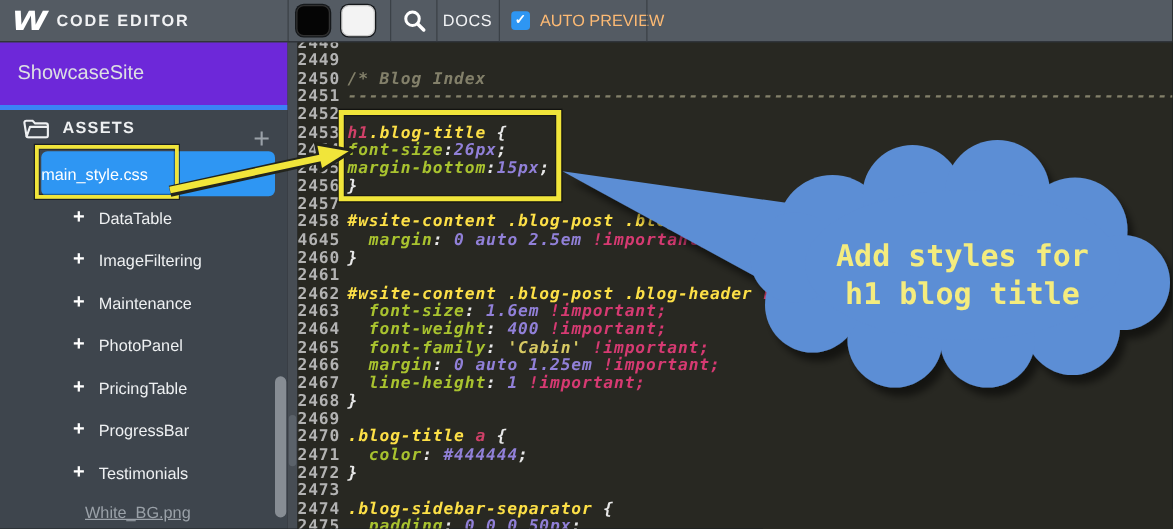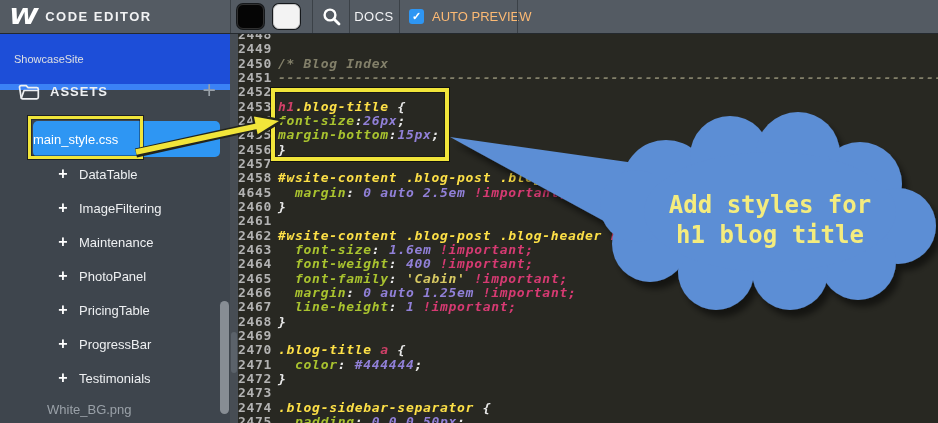--- a/index.html
+++ b/index.html
@@ -16,33 +16,33 @@
   #swatch-light{left:273px;background:#f3f3f3;border:1px solid #c9c9c9;box-shadow:0 0 0 1px #15181b;}
   #search-btn{position:absolute;left:313px;top:0;width:36px;height:33px;display:flex;align-items:center;justify-content:center;}
   #docs-btn{position:absolute;left:349px;top:0;width:50px;height:33px;line-height:33px;text-align:center;
             color:#f2f3f5;font-size:13px;letter-spacing:.5px;}
   #auto-preview{position:absolute;left:399px;top:0;width:118px;height:33px;display:flex;align-items:center;gap:8px;padding-left:10px;box-sizing:border-box;}
   #ap-check{width:15px;height:15px;border-radius:3px;background:#2e96f3;color:#fff;font-size:11px;line-height:15px;
             text-align:center;font-weight:bold;flex:none;}
   #ap-label{color:#fdba74;font-size:13px;white-space:nowrap;text-align:center;}
   
   #sidebar{position:absolute;left:0;top:34px;width:230px;bottom:0;background:#3e454d;}
-  #site-row{position:absolute;left:0;top:0;right:0;height:50px;background:#1d4ed8;border-bottom:6px solid #3b82f6;
-            display:flex;align-items:center;padding-left:14px;color:#dde0e3;font-size:11px;}
-  #assets-row{position:absolute;left:0;top:40px;right:0;height:34px;display:flex;align-items:center;}
+  #site-row{position:absolute;left:0;top:0;right:0;height:50px;background:#6d28d9;border-bottom:4px solid #3b82f6;
+            display:flex;align-items:center;padding-left:14px;color:#dde0e3;font-size:16px;}
+  #assets-row{position:absolute;left:0;top:60px;right:0;height:34px;display:flex;}
   #assets-row svg{margin-left:18px;}
   #assets-label{margin-left:10px;color:#eef0f2;font-size:13px;font-weight:bold;letter-spacing:1px;}
   #assets-add{position:absolute;right:14px;top:0;height:34px;line-height:32px;color:#9aa1a8;font-size:23px;font-weight:normal;}
   #file-selected{position:absolute;left:33px;top:87px;width:187px;height:36px;background:#2e96f3;border-radius:5px;
                  display:flex;align-items:center;color:#fff;font-size:13px;box-sizing:border-box;}
   #tree{position:absolute;left:0;top:123px;right:0;}
   .tree-item{height:34px;display:flex;align-items:center;padding-left:57px;gap:10px;color:#eef0f2;font-size:13px;}
   .plus-icon{font-size:16px;font-weight:bold;color:#fff;width:12px;text-align:center;}
   #plain-file{position:absolute;left:0;top:361px;right:0;height:29px;display:flex;align-items:center;
-              padding-left:47px;color:#9aa1a8;font-size:13px;}
+              padding-left:68px;color:#9aa1a8;font-size:13px;text-decoration:underline;}
   #side-scroll{position:absolute;left:220px;top:267px;width:9px;height:113px;border-radius:5px;background:#878d94;}
   
   #strip{position:absolute;left:230px;top:34px;width:8px;bottom:0;background:#474d54;}
   #strip-thumb{position:absolute;left:231px;top:332px;width:6px;height:41px;border-radius:3px;background:#5b626a;}
   #code-pane{position:absolute;left:238px;top:34px;right:0;bottom:0;background:#282822;overflow:hidden;}
   #code-lines{position:absolute;left:0;top:-6px;right:0;}
   .code-line{display:flex;height:14.33px;line-height:14.4px;white-space:pre;
              font-family:"DejaVu Sans Mono",monospace;font-weight:bold;font-size:13px;letter-spacing:.7px;}
   .ln{width:34px;flex:none;text-align:right;color:#b3b3b3;}
   .code{margin-left:6px;font-style:italic;}

